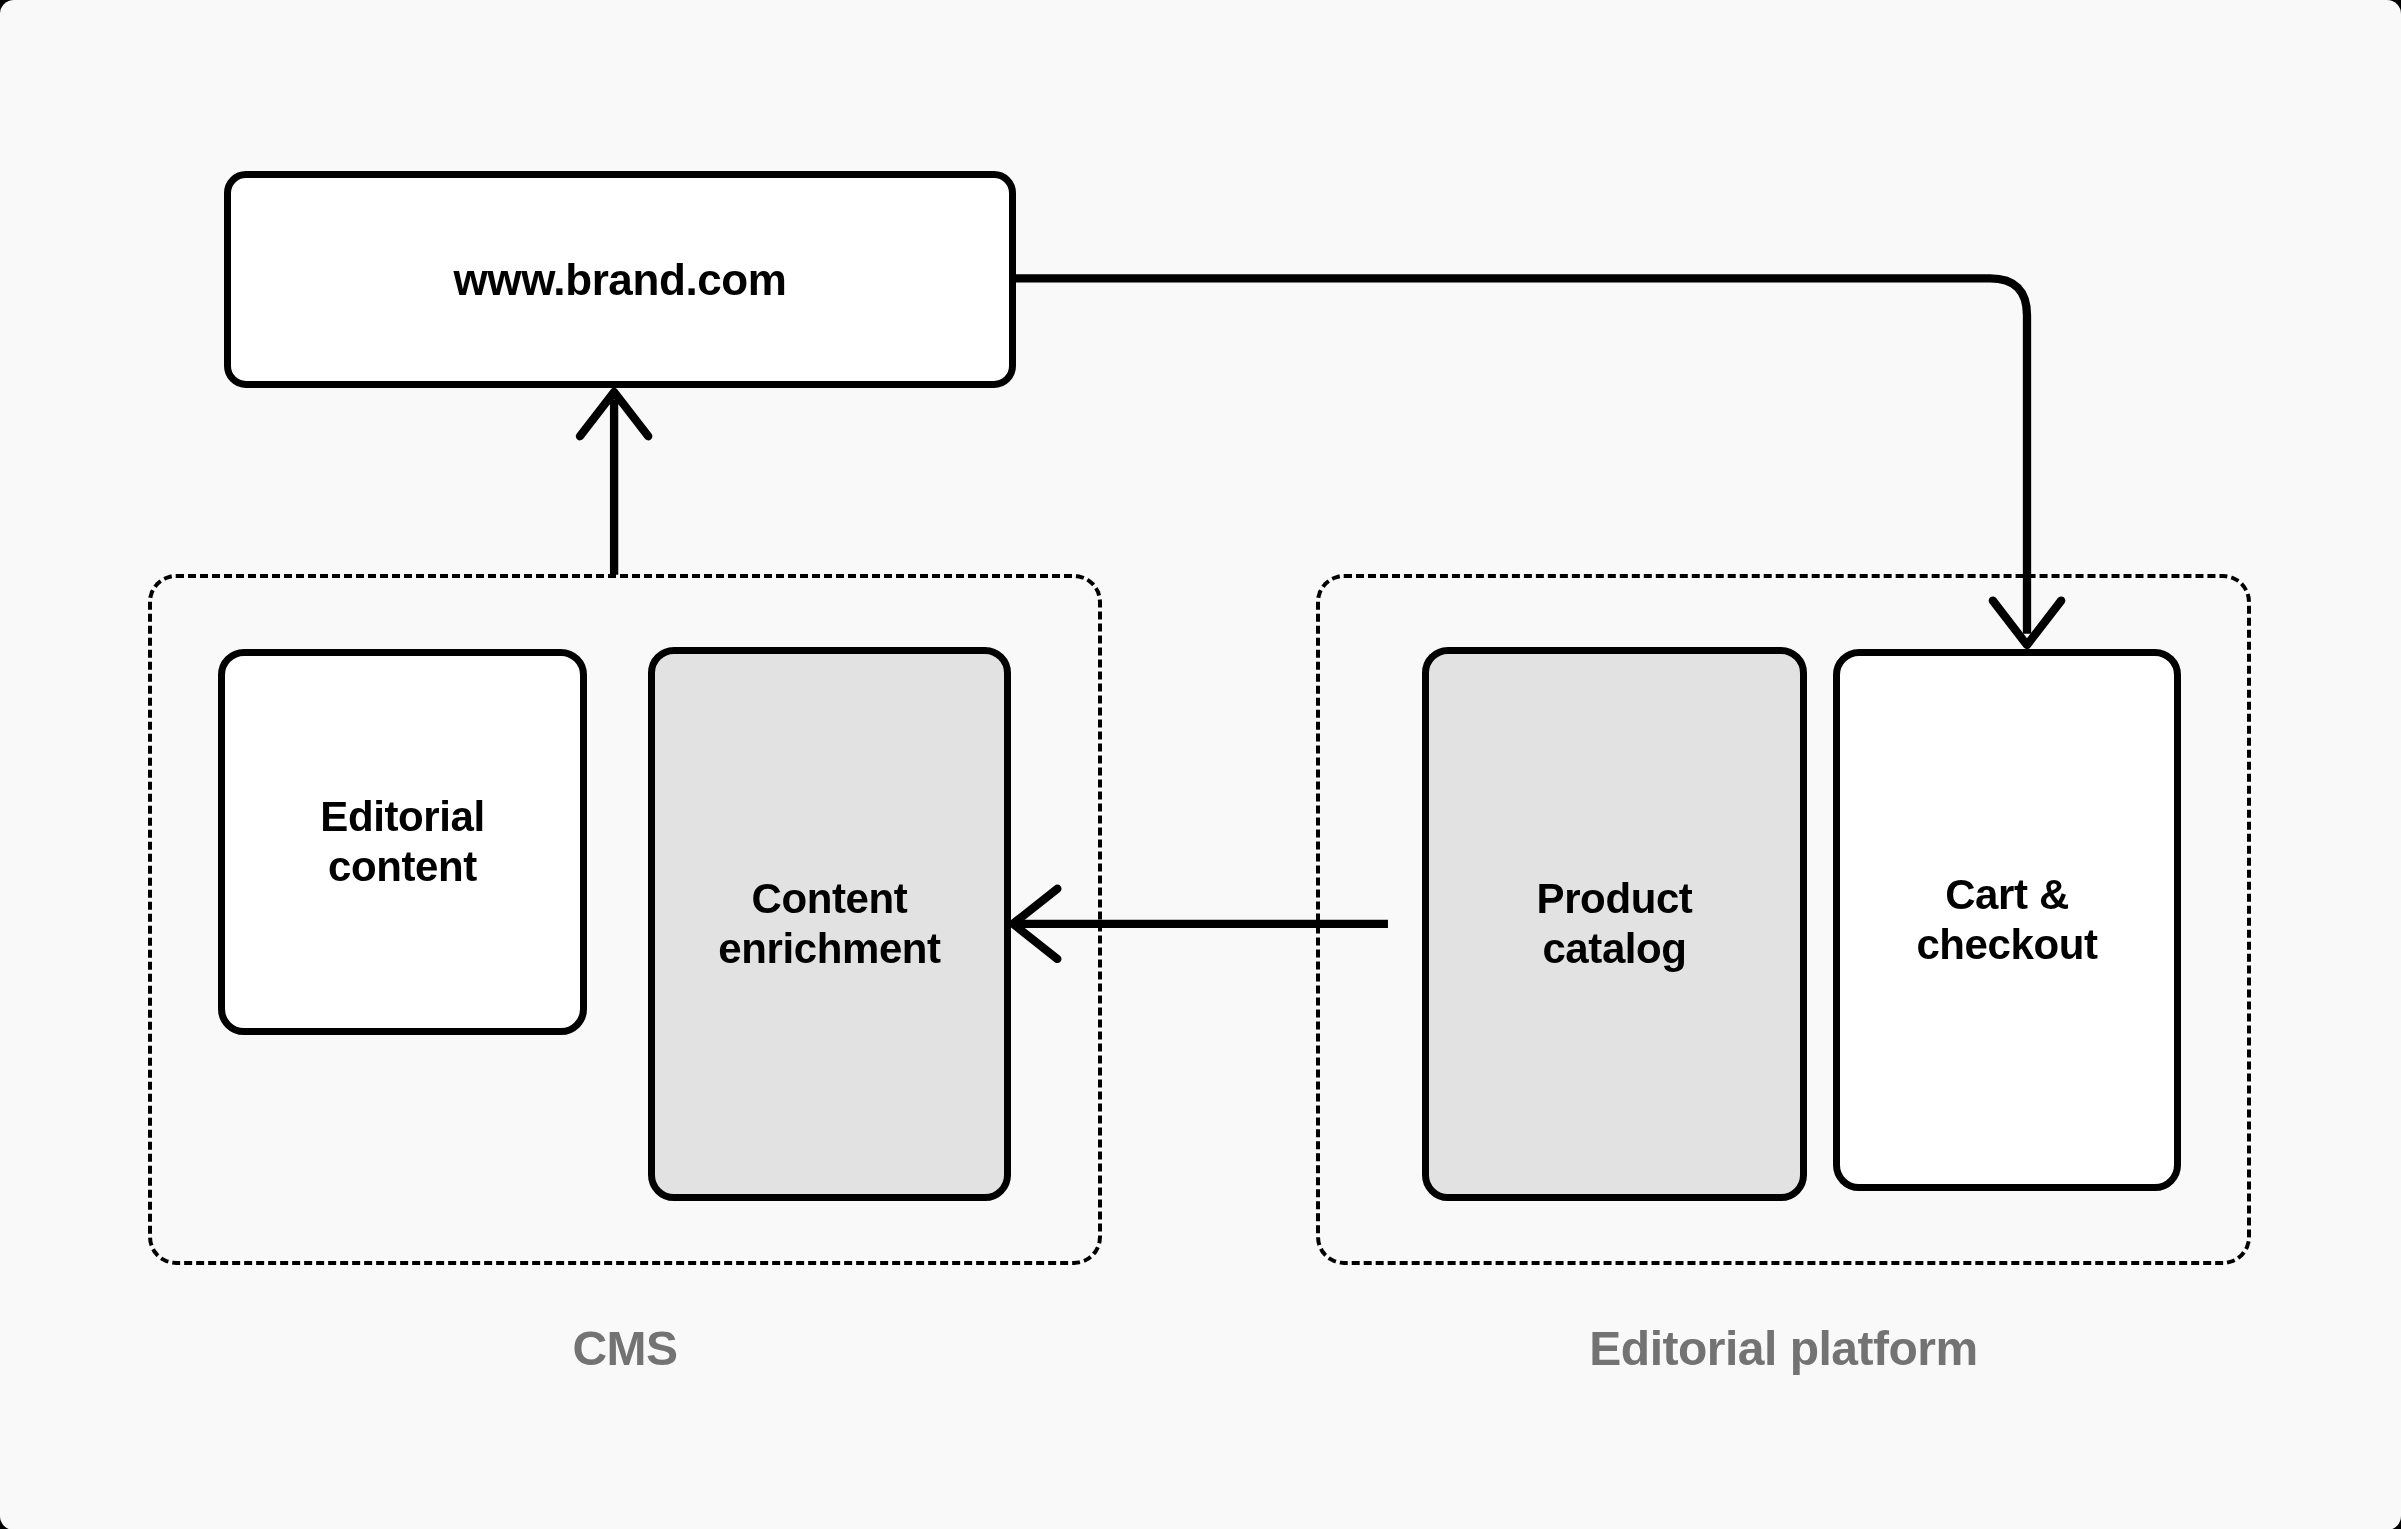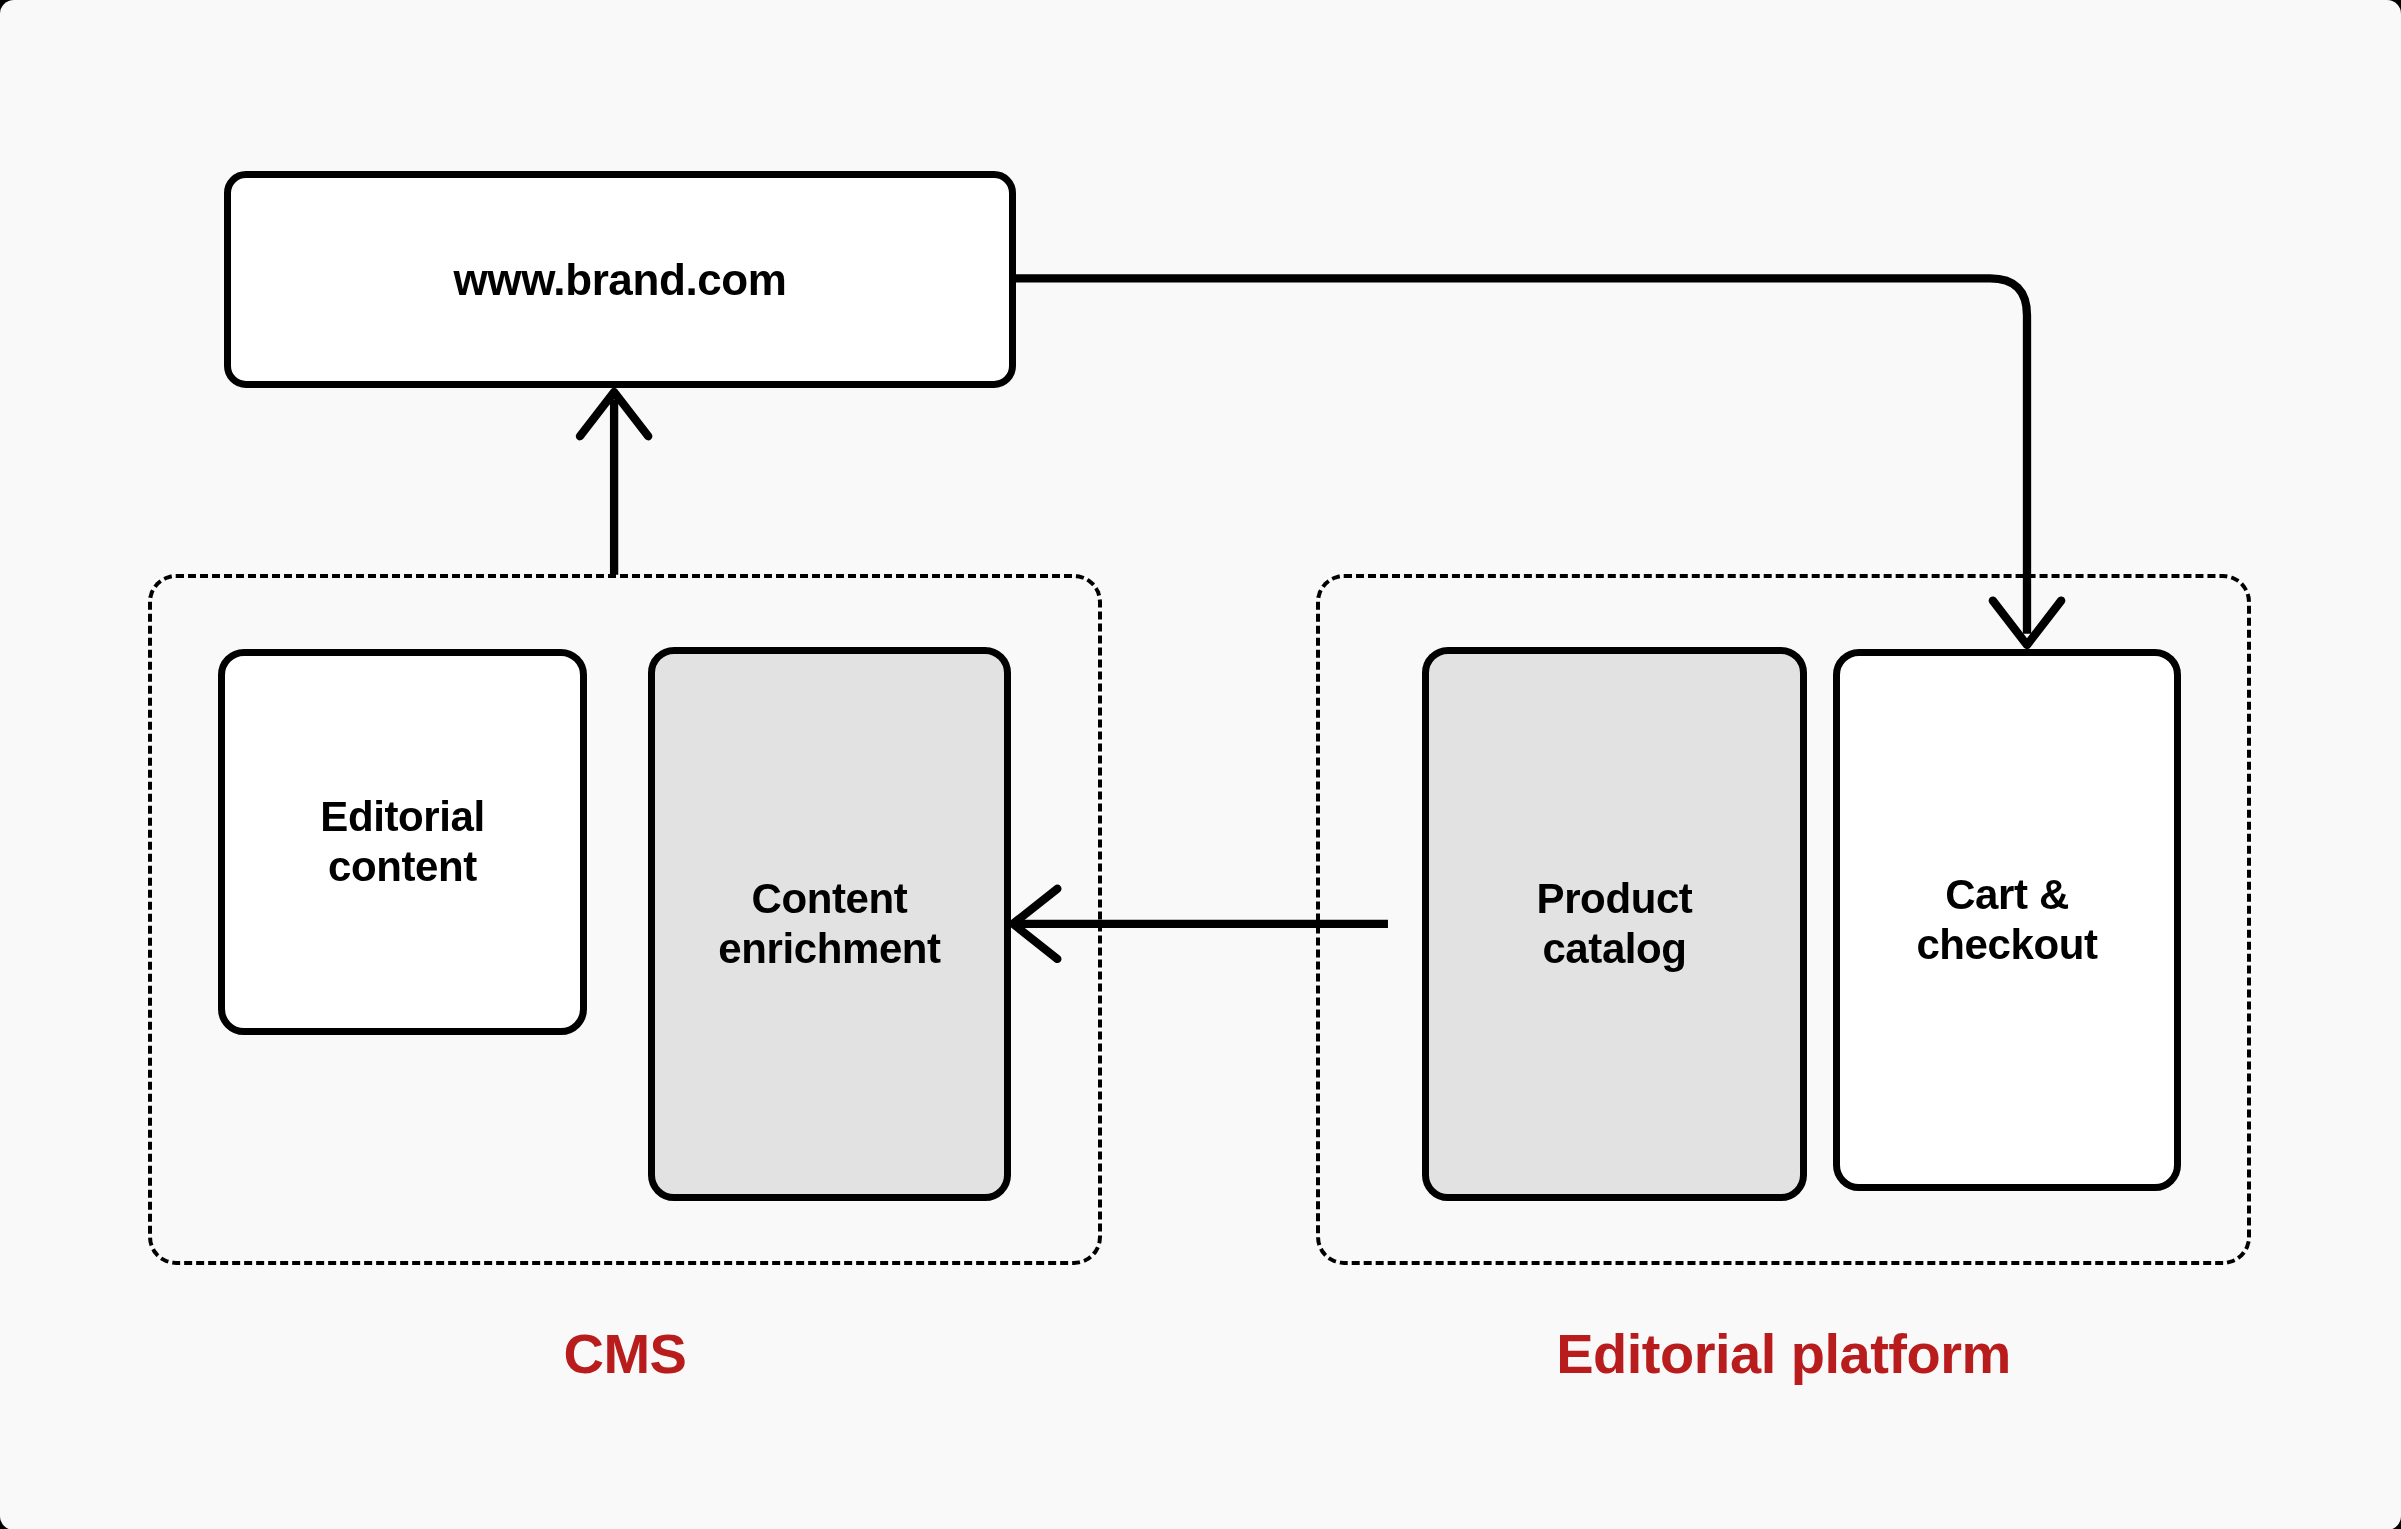--- a/index.html
+++ b/index.html
@@ -119,22 +119,22 @@
     width: 348px;
     height: 542px;
     align-items: center;
   }
 
   
   .group-caption {
     position: absolute;
     font-family: "Liberation Sans", sans-serif;
     font-weight: bold;
-    font-size: 56px;
-    color: #b91c1c;
+    font-size: 48px;
+    color: #737373;
     text-align: center;
     letter-spacing: -0.5px;
     z-index: 3;
     white-space: nowrap;
   }
   #caption-cms {
     left: 148px;
     top: 1321px;
     width: 954px;
   }

